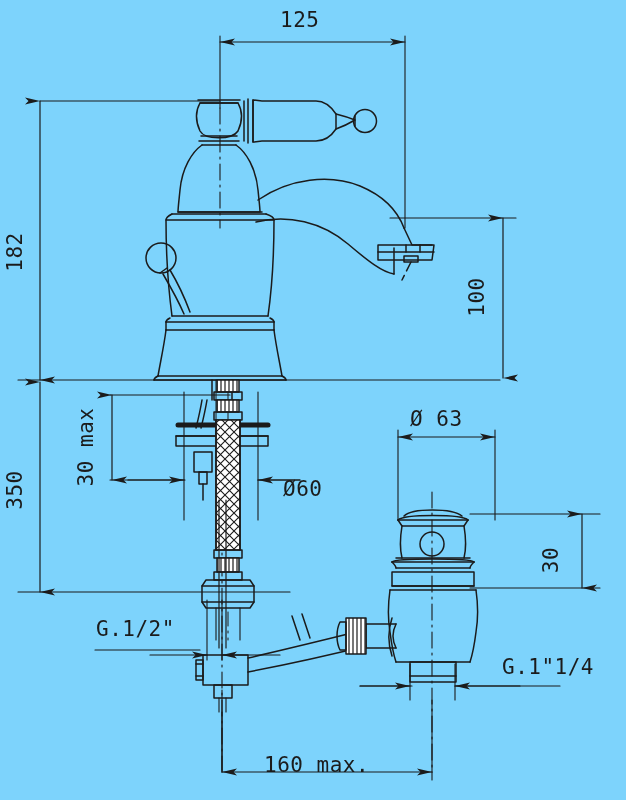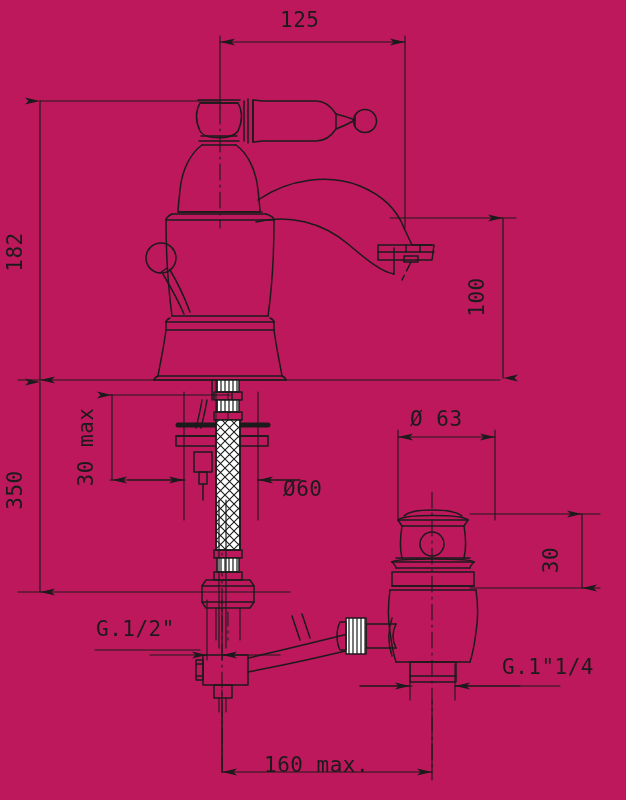--- a/index.html
+++ b/index.html
@@ -7,21 +7,21 @@
     padding: 0;
     background: #ffffff;
   }
   body {
     font-family: "DejaVu Sans", sans-serif;
   }
   #sheet {
     position: relative;
     width: 626px;
     height: 800px;
-    background: #be185d;
+    background: #7dd3fc;
     overflow: hidden;
   }
   #sheet svg {
     position: absolute;
     left: 0;
     top: 0;
   }
   .dimtext {
     font-family: "DejaVu Sans Mono", monospace;
     font-size: 21px;

